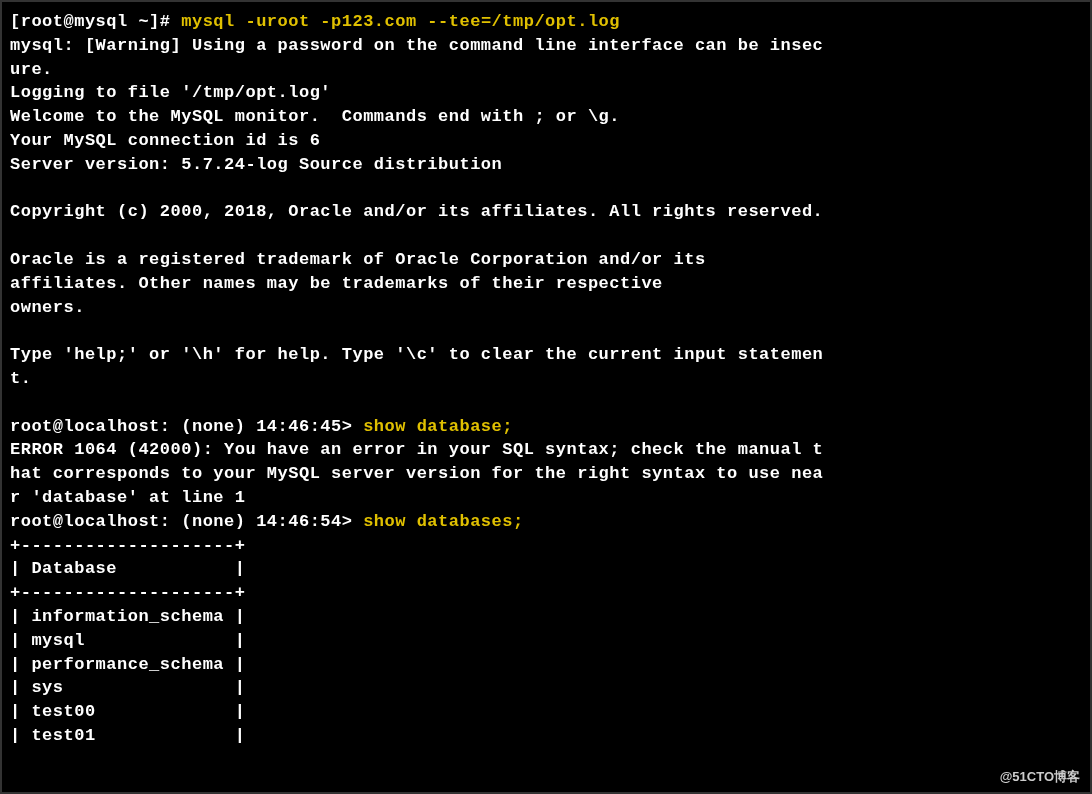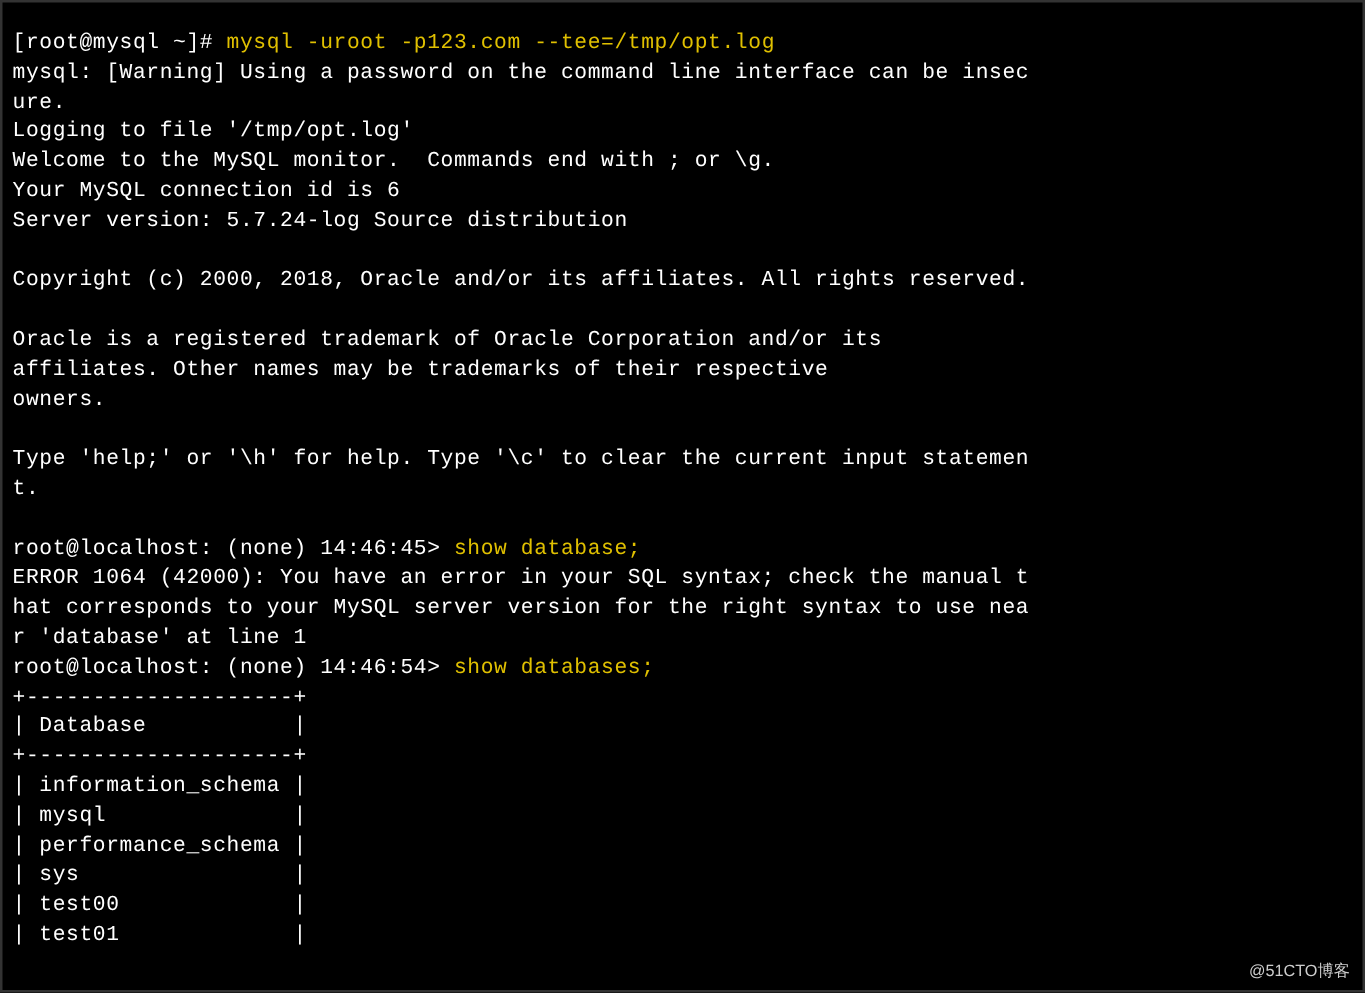--- a/index.html
+++ b/index.html
@@ -15,33 +15,32 @@
       line-height: 1.4;
       width: 1092px;
       height: 794px;
       overflow: hidden;
       border: 2px solid #333;
       position: relative;
     }
     .terminal {
       padding: 8px;
       white-space: pre;
-      font-weight: normal;
+      font-weight: bold;
       letter-spacing: 0.5px;
-      margin-top: 13px;
     }
     .white { color: #ffffff; }
     .yellow { color: #e0c000; }
     .watermark {
       position: absolute;
       bottom: 6px;
       right: 10px;
       font-size: 13px;
       font-family: sans-serif;
-      font-weight: normal;
+      font-weight: bold;
       color: #cccccc;
       letter-spacing: 0;
     }
   </style>
 </head>
 <body>
 
 <div class="terminal"><span class="white">[root@mysql ~]# </span><span class="yellow">mysql -uroot -p123.com --tee=/tmp/opt.log</span>
 <span class="white">mysql: [Warning] Using a password on the command line interface can be insec</span>
 <span class="white">ure.</span>

